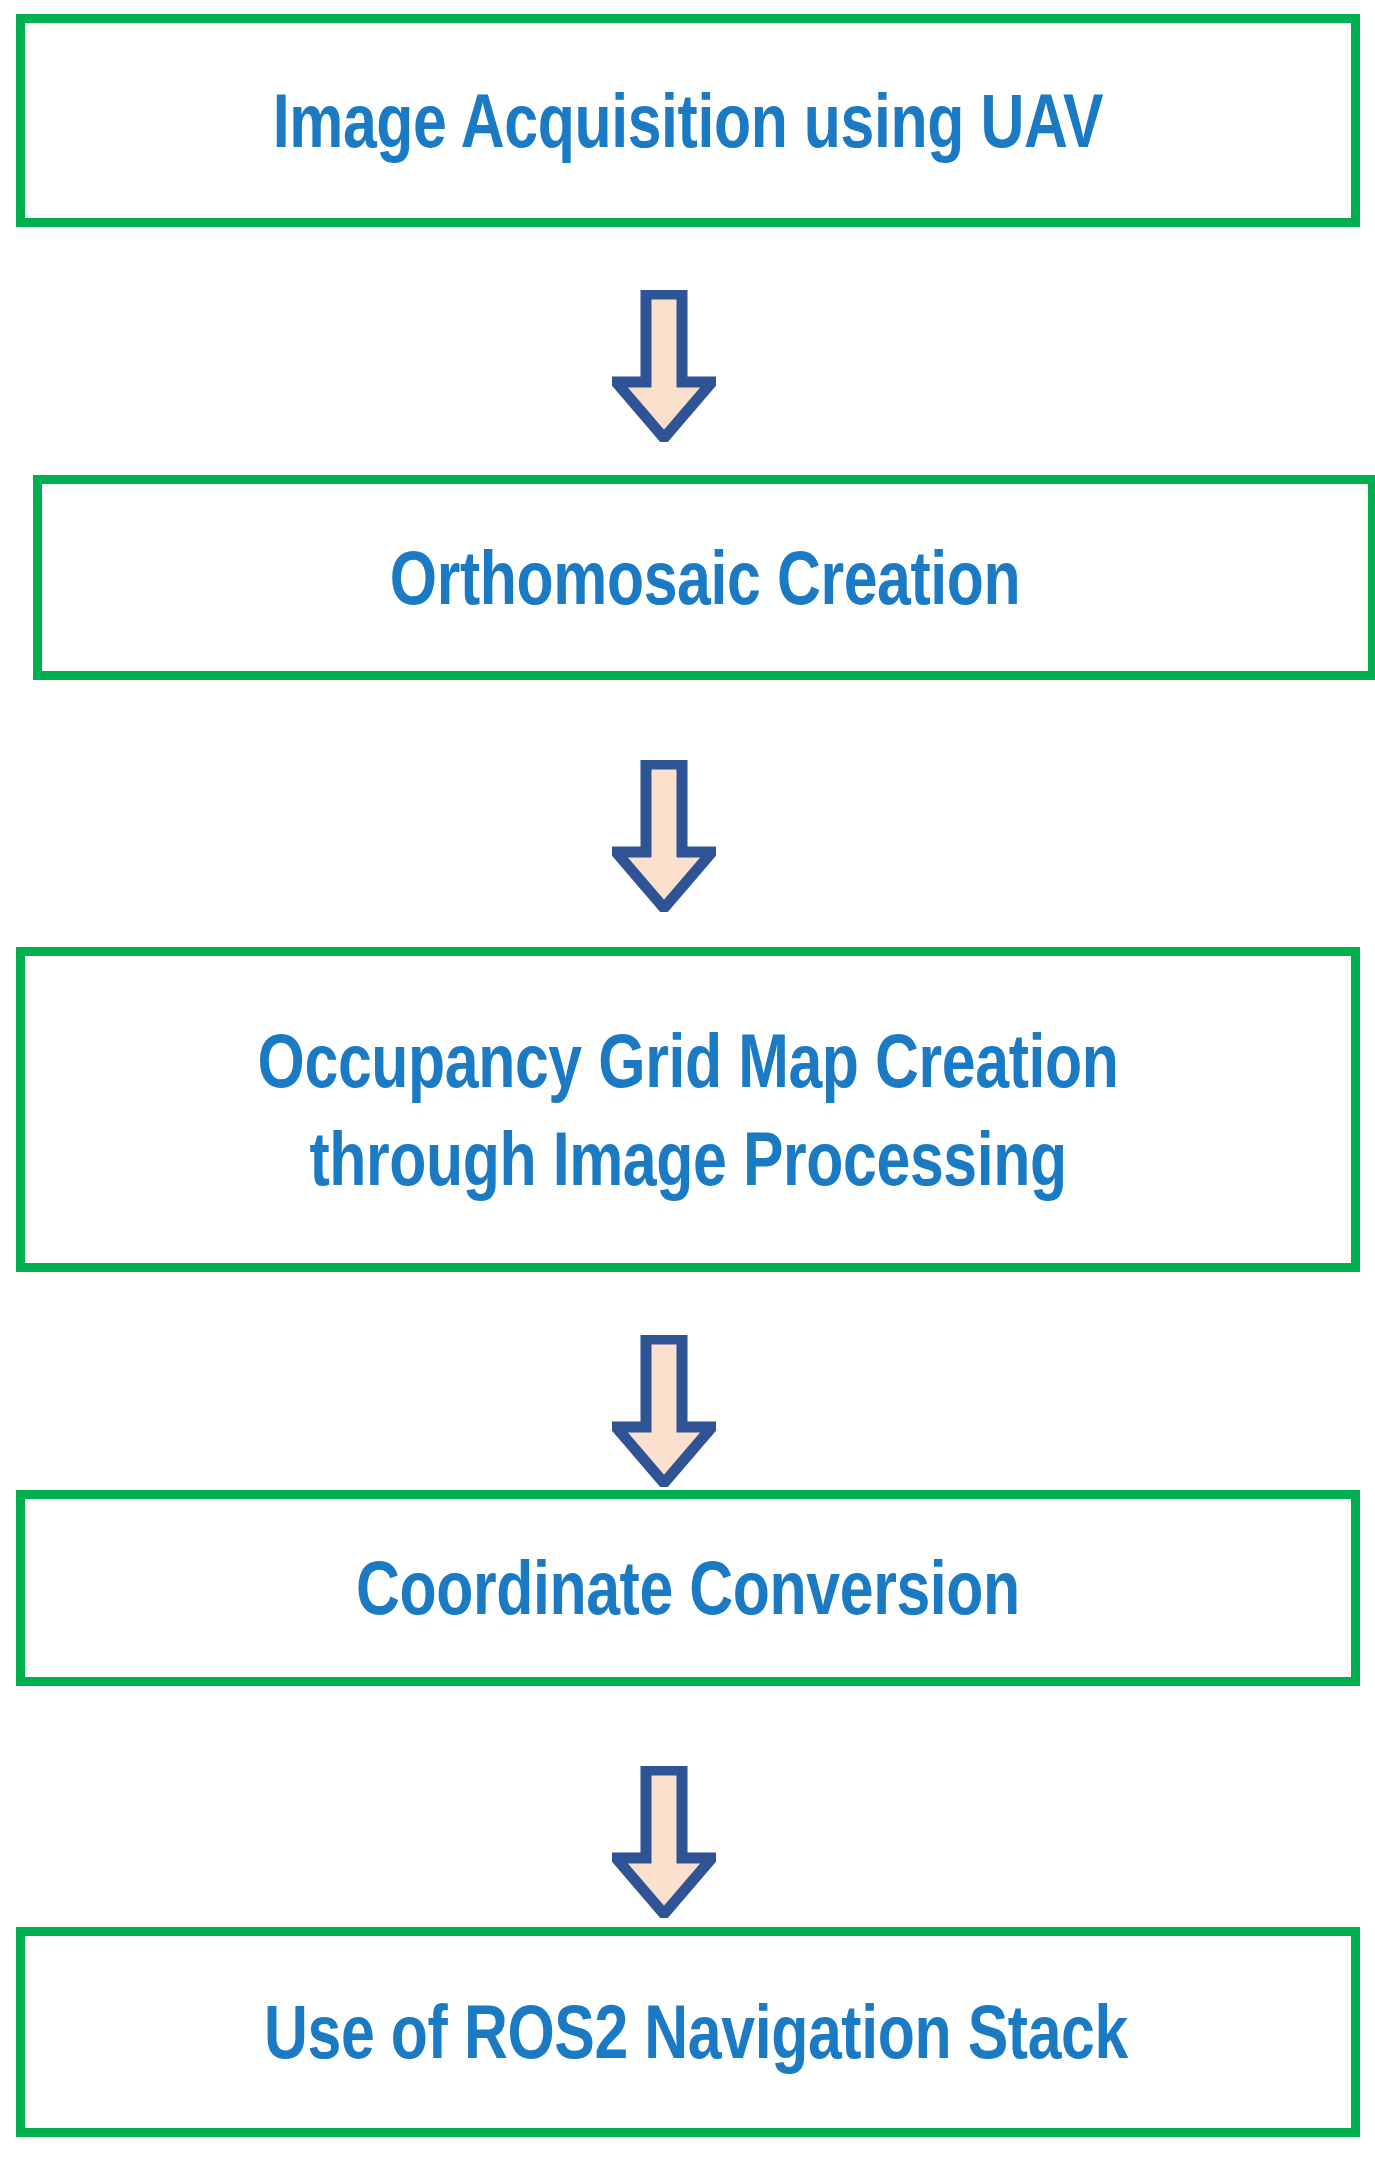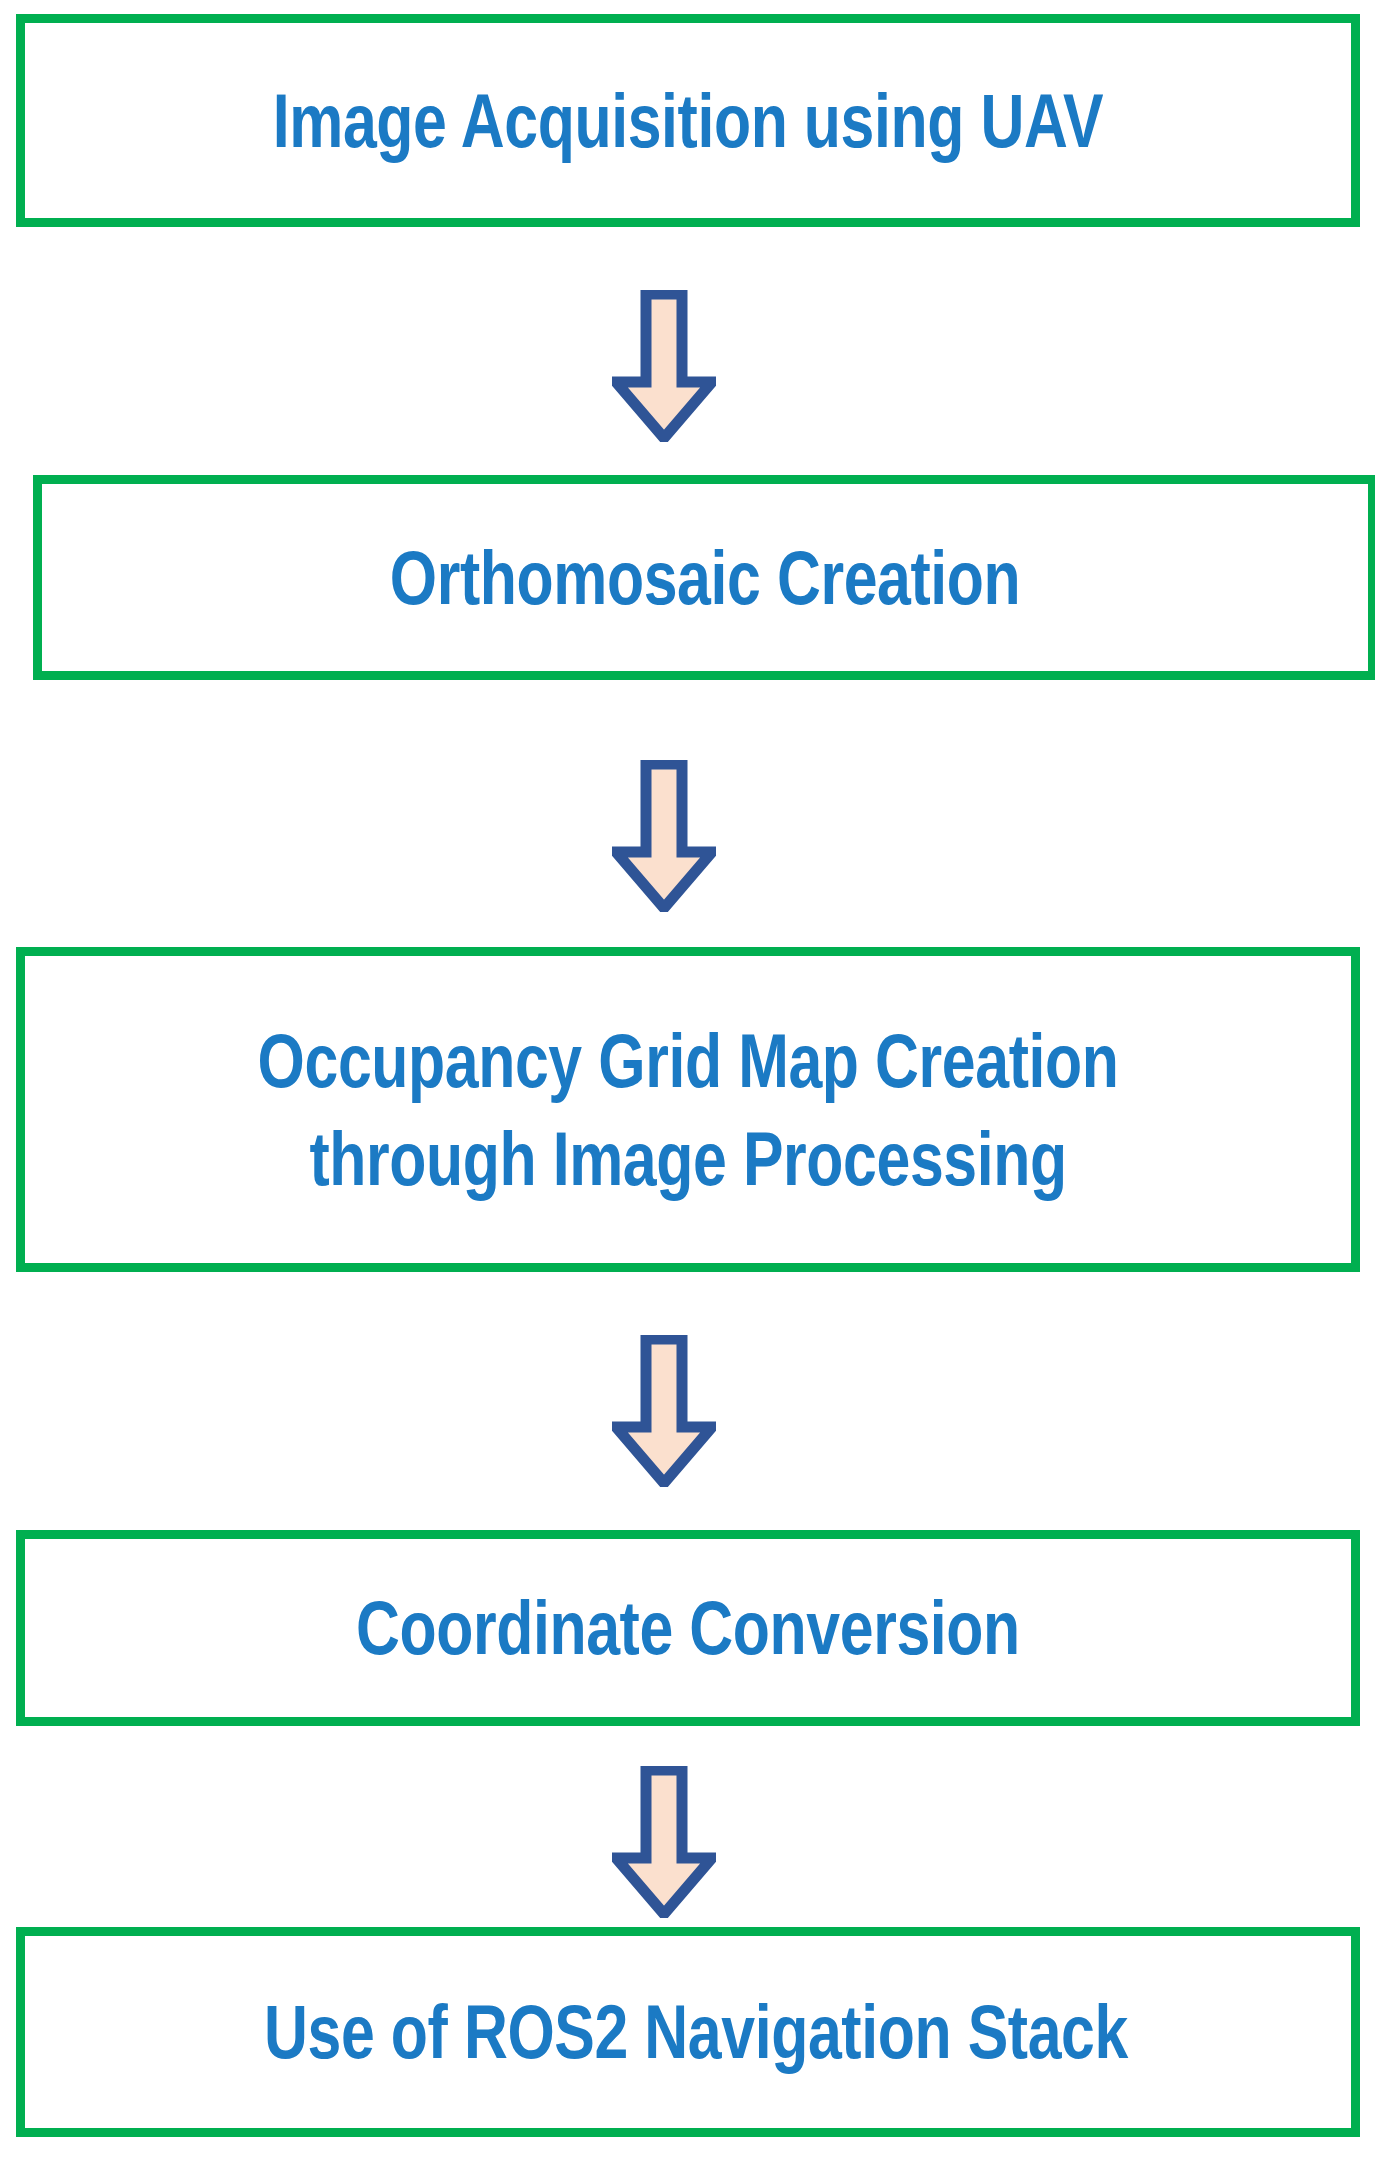--- a/index.html
+++ b/index.html
@@ -88,21 +88,21 @@
       <span class="ln">through Image Processing</span>
     </div>
   </div>
 
   <div class="arrow" style="left:612px; top:1335px; width:104px; height:152px;">
     <svg viewBox="0 0 104 152" preserveAspectRatio="none" aria-hidden="true">
       <polygon points="34,4 70,4 70,92 100,92 52,148 4,92 34,92" fill="#FBE0CE" stroke="#2F5496" stroke-width="11" stroke-linejoin="miter"></polygon>
     </svg>
   </div>
 
-  <div class="node" style="left:16px; top:1490px; width:1344px; height:196px;margin-top:40px;">
+  <div class="node" style="left:16px; top:1490px; width:1344px; height:196px;">
     <div class="node-label">Coordinate Conversion</div>
   </div>
 
   <div class="arrow" style="left:612px; top:1766px; width:104px; height:152px;">
     <svg viewBox="0 0 104 152" preserveAspectRatio="none" aria-hidden="true">
       <polygon points="34,4 70,4 70,92 100,92 52,148 4,92 34,92" fill="#FBE0CE" stroke="#2F5496" stroke-width="11" stroke-linejoin="miter"></polygon>
     </svg>
   </div>
 
   <div class="node" style="left:16px; top:1927px; width:1344px; height:210px;padding-left:16px;">

